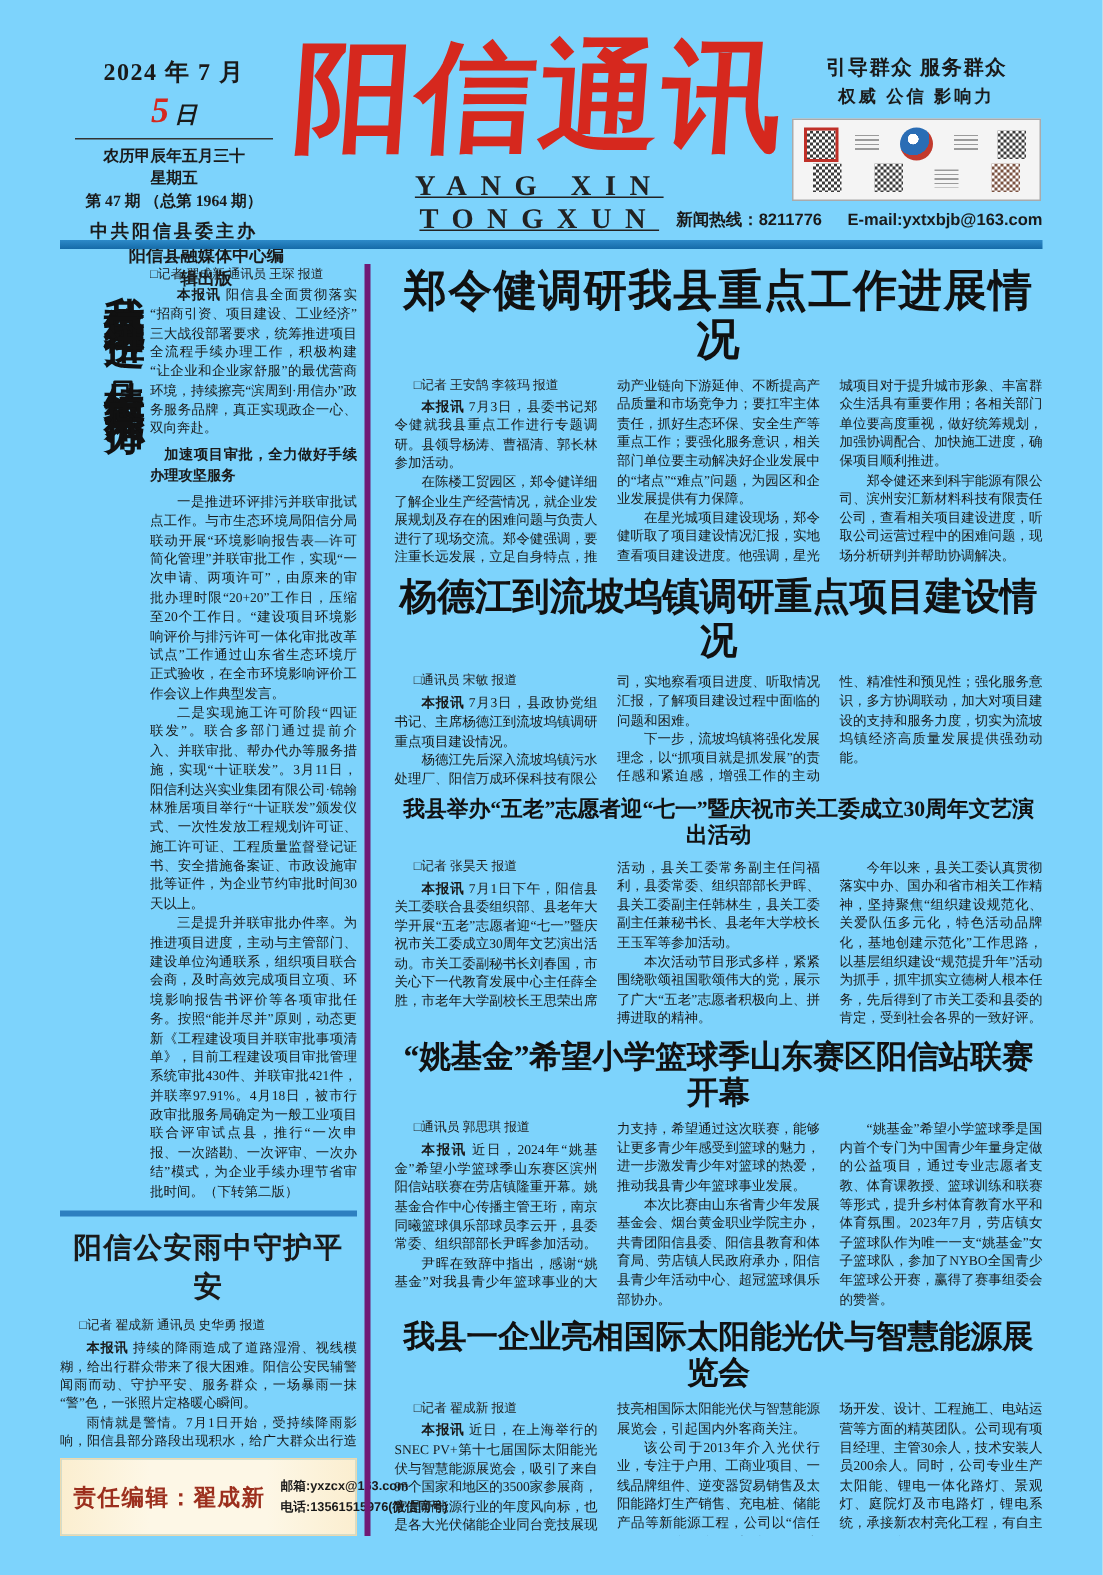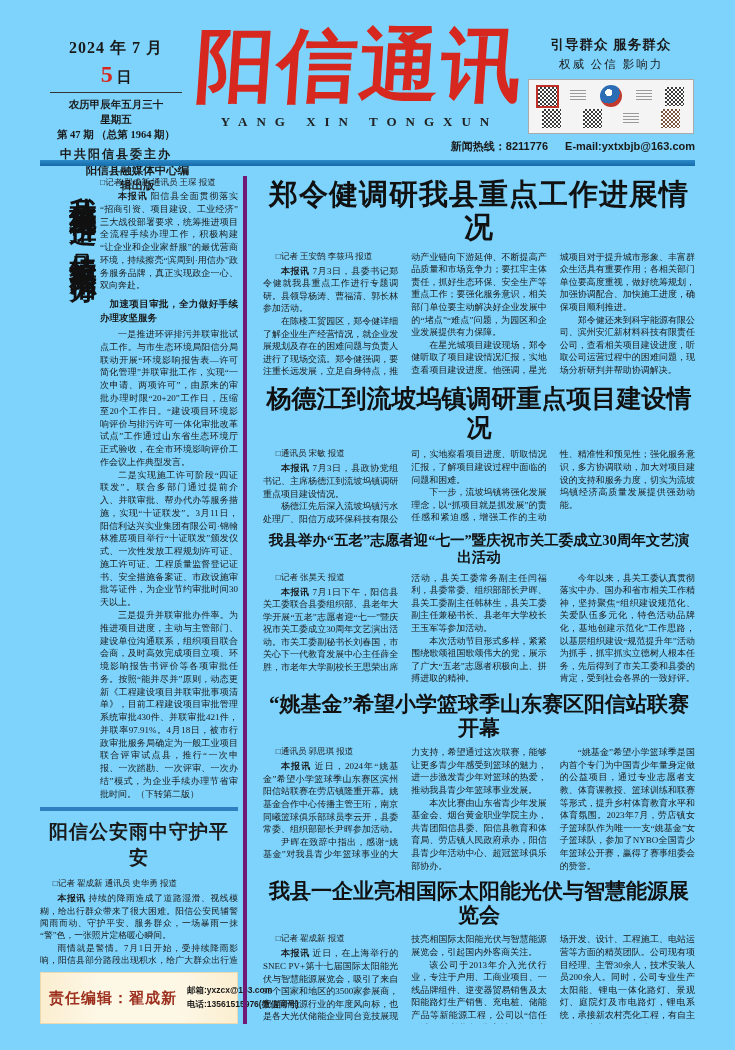--- a/index.html
+++ b/index.html
@@ -2,35 +2,35 @@
 <html lang="zh"><head>
 <meta charset="utf-8">
 <style>
   html,body{margin:0;padding:0;background:#e8e8e8;}
   .page{position:relative;width:735px;height:1050px;background:#7dd3fc;margin:0 auto;
         overflow:hidden;font-family:"Liberation Serif","DejaVu Serif",serif;color:#1a1a1a;}
   
   .header{position:absolute;top:22px;left:40px;right:40px;height:132px;display:flex;}
   .dateblock{width:152px;text-align:center;padding-top:16px;flex-shrink:0;}
   .date-cn{font-size:16px;font-weight:bold;letter-spacing:1px;}
-  .date-day{font-size:15px;font-weight:bold;margin-top:2px;}
+  .date-day{font-size:15px;font-weight:bold;margin-top:2px;font-style:italic;}
   .date-day .num{color:#d6281e;font-size:24px;font-weight:bold;font-family:"Liberation Serif",serif;}
   .date-hr{border:0;border-top:1.5px solid #333;margin:4px 10px;}
   .date-small{font-size:10.5px;font-weight:bold;line-height:1.45;}
   .date-org{font-size:12px;font-weight:bold;font-family:"Liberation Sans","DejaVu Sans",sans-serif;
             letter-spacing:2px;margin-top:3px;}
   .date-pub{font-size:11.5px;font-weight:bold;font-family:"Liberation Sans","DejaVu Sans",sans-serif;margin-left:43px;}
   .masthead{flex:1;text-align:center;padding-top:2px;}
   .brand-cn{font-size:80px;line-height:1.05;font-weight:bold;color:#d6281e;
             font-family:"Liberation Serif","DejaVu Serif",serif;letter-spacing:2px;
             transform:skewX(-4deg);white-space:nowrap;}
-  .brand-en{font-size:13px;letter-spacing:9px;margin-top:6px;font-weight:bold;color:#222;}
+  .brand-en{font-size:19px;letter-spacing:9px;margin-top:6px;font-weight:bold;color:#222;text-decoration:underline;}
   .rightblock{width:168px;flex-shrink:0;text-align:center;padding-top:14px;}
   .slogan1{font-size:13.5px;font-weight:bold;font-family:"Liberation Sans","DejaVu Sans",sans-serif;letter-spacing:1px;}
-  .slogan2{font-size:11.5px;font-weight:normal;margin-top:3px;letter-spacing:2px;}
+  .slogan2{font-size:11.5px;font-weight:bold;margin-top:3px;letter-spacing:2px;}
   .qr-panel{margin:7px auto 0;width:160px;border:1px solid #aaa;background:#f4f4f4;padding:3px 2px;}
   .qr-row{display:flex;justify-content:space-around;align-items:center;margin:2px 0;}
   .qr{width:19px;height:19px;display:inline-block;
       background:repeating-conic-gradient(#3a3a3a 0 25%,#fff 0 50%) 0 0/4px 4px;}
   .qr.red-b{outline:2px solid #c03028;}
   .qr.brown{background:repeating-conic-gradient(#7a5240 0 25%,#fff 0 50%) 0 0/4px 4px;}
   .qr-logo{width:22px;height:22px;border-radius:50%;display:inline-block;
            background:radial-gradient(circle at 40% 35%,#fff 0 18%,#2a6db5 19% 55%,#c23a2d 56% 100%);}
   .qr-txt{width:16px;height:12px;display:inline-block;
           background:repeating-linear-gradient(#9a9a9a 0 1px,transparent 1px 3px);}

